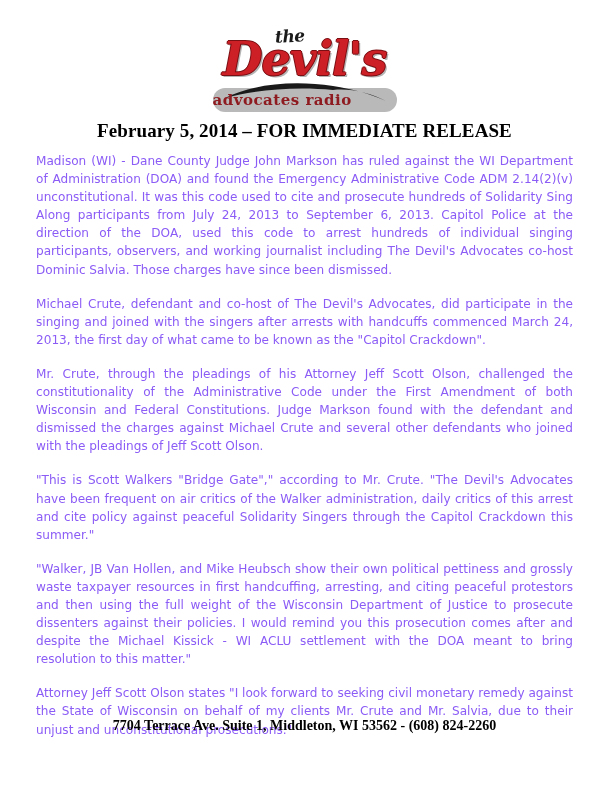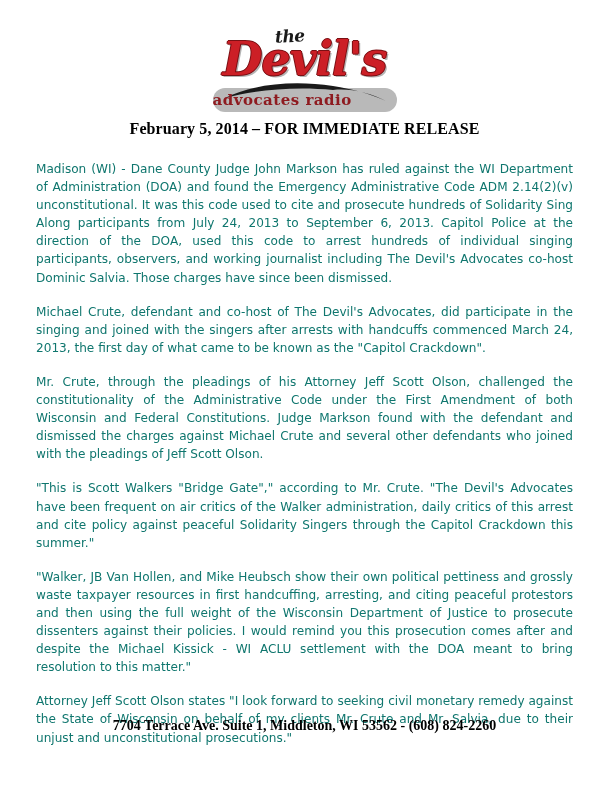--- a/index.html
+++ b/index.html
@@ -109,40 +109,40 @@
 
   
   .headline {
     position: absolute;
     left: 0;
     top: 120px;
     width: 609px;
     text-align: center;
     font-family: "Liberation Serif", "DejaVu Serif", serif;
     font-weight: bold;
-    font-size: 16px;
+    font-size: 19px;
     letter-spacing: 0.1px;
     color: #000000;
   }
 
   
   .body-text {
     position: absolute;
     left: 36px;
     top: 152px;
     width: 537px;
   }
   .para {
     text-align: justify;
     text-justify: inter-word;
     font-family: "DejaVu Sans", sans-serif;
     font-size: 12.1px;
     line-height: 18.1px;
-    color: #0f766e;
-    margin: 8px 0 16px 0;
+    color: #8b5cf6;
+    margin: 0 0 16px 0;
     -webkit-hyphens: none;
     hyphens: none;
   }
   .para:last-child { margin-bottom: 0; }
 
   
   .footer {
     position: absolute;
     left: 0;
     top: 718px;

